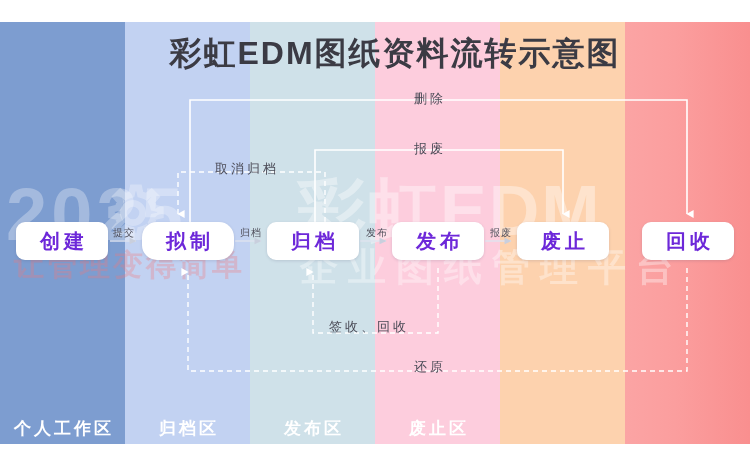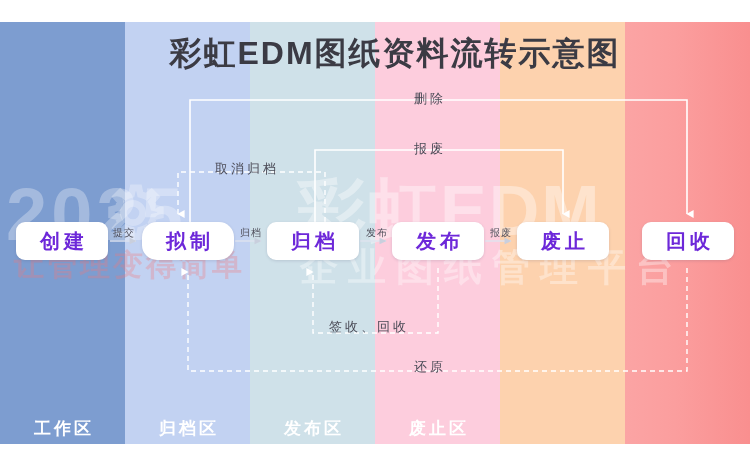--- a/index.html
+++ b/index.html
@@ -148,19 +148,19 @@
   <div class="alabel al2">发布</div>
   <div class="alabel al3">报废</div>
 
   <div class="flab del">删除</div>
   <div class="flab scrap">报废</div>
   <div class="flab unarch">取消归档</div>
   <div class="flab sign">签收、回收</div>
   <div class="flab restore">还原</div>
 
   <div class="zones">
-    <div class="zone">工作区</div>
+    <div class="zone">个人工作区</div>
     <div class="zone">归档区</div>
     <div class="zone">发布区</div>
     <div class="zone">废止区</div>
   </div>
 
 </div>
 
 </body></html>

